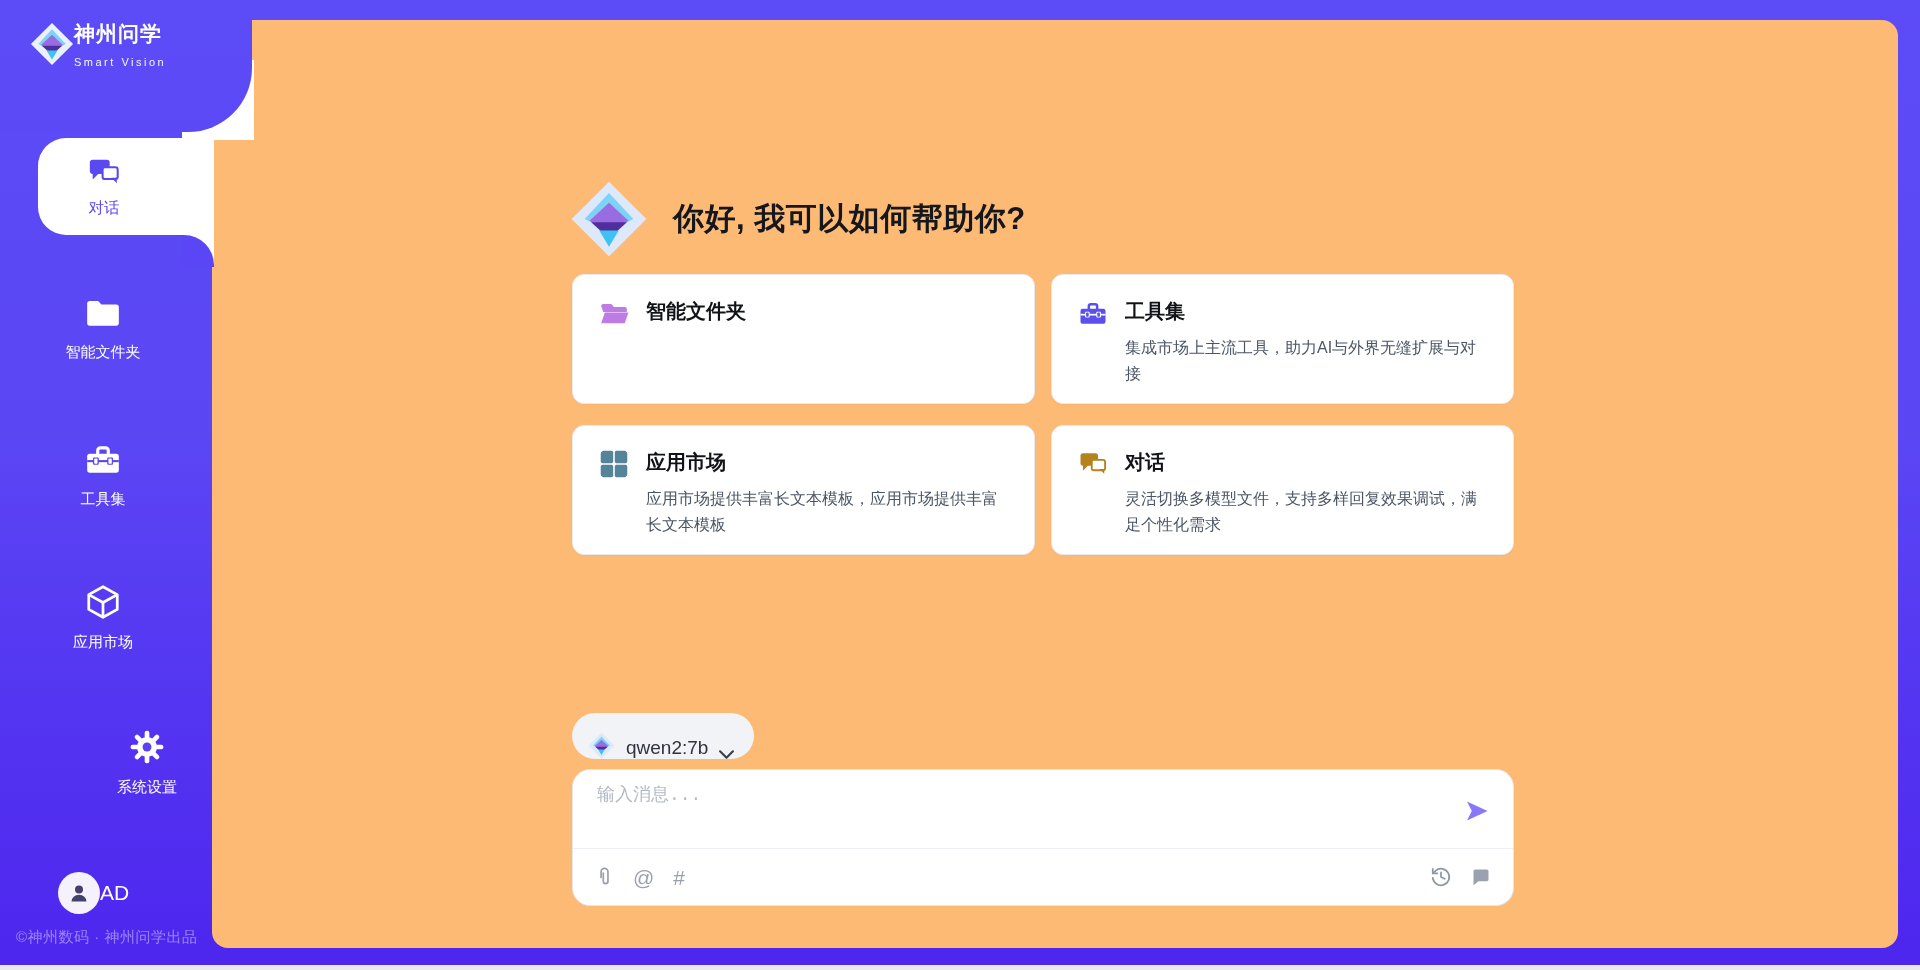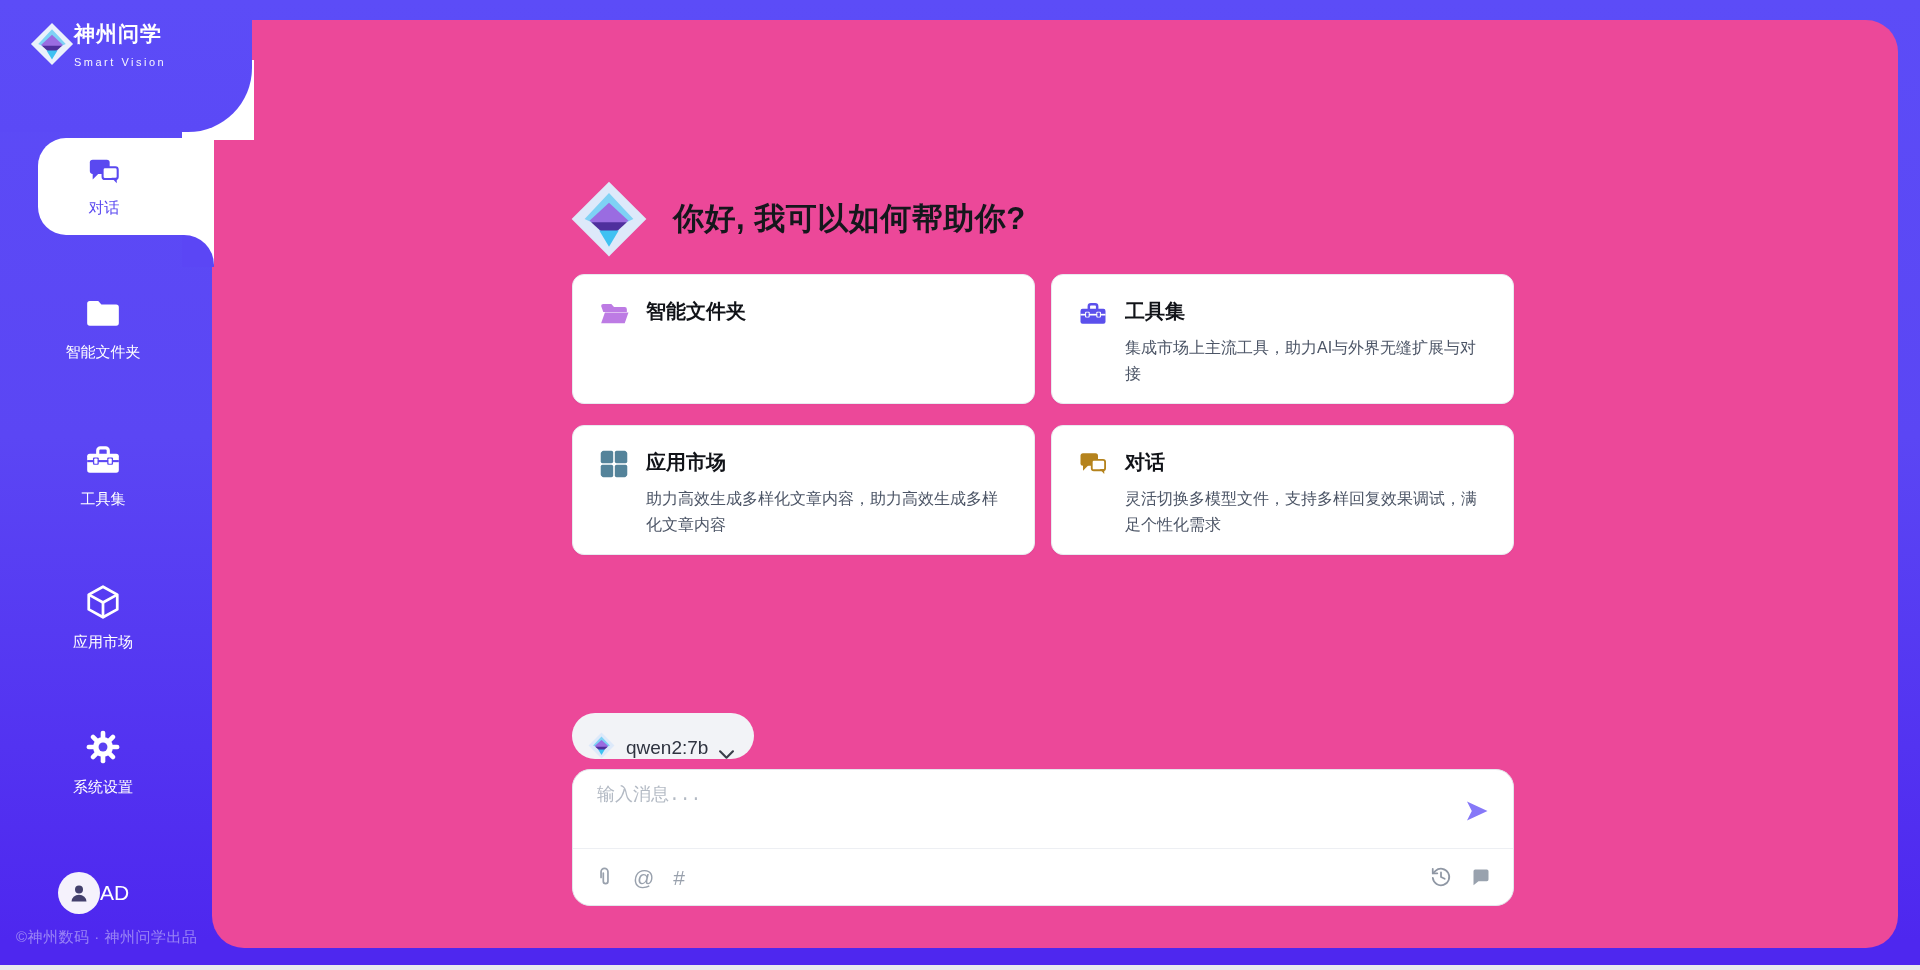--- a/index.html
+++ b/index.html
@@ -8,21 +8,21 @@
     position:relative;
     font-family:"Liberation Sans","DejaVu Sans",sans-serif;
     background:linear-gradient(180deg,#5C4CF7 0%,#5B46F4 45%,#4E27EF 97%);
   }
   
   .window-edge { position:absolute; left:0; right:0; bottom:0; height:5px; background:#e8e9ee; z-index:9; }
 
   
   .panel {
     position:absolute; left:212px; top:20px; right:22px; bottom:22px;
-    background:#ec4899; border-radius:32px; z-index:1;
+    background:#fdba74; border-radius:16px; z-index:1;
   }
 
   
   .logo-underlay { position:absolute; left:182px; top:60px; width:72px; height:80px; background:#fff; z-index:2; }
   .logo-block {
     position:absolute; left:0; top:0; width:252px; height:132px;
     background:linear-gradient(180deg,#5C4CF7,#5B49F6);
     border-bottom-right-radius:64px; z-index:3;
   }
   .brand { position:absolute; left:30px; top:20px; display:flex; align-items:center; }
@@ -39,21 +39,21 @@
   }
   .active-pill .nav-label { color:#5A49F0; font-size:15.5px; font-weight:500; }
   .connector-under { position:absolute; left:182px; top:235px; width:32px; height:32px; background:#fff; z-index:2; }
   .connector-cover { position:absolute; left:182px; top:235px; width:32px; height:32px; background:#5B46F5; border-top-right-radius:30px; z-index:3; }
 
   .nav-item {
     position:absolute; left:0; width:206px; display:flex; flex-direction:column;
     align-items:center; gap:12px; color:#fff; font-size:15px; cursor:pointer; z-index:2;
   }
   .nav-item svg { width:38px; height:38px; }
-  .nav-folder { top:293px; } .nav-toolbox { top:440px; } .nav-cube { top:583px; } .nav-gear { top:728px; }
+  .nav-folder { top:293px; } .nav-toolbox { top:440px; } .nav-cube { top:583px; } .nav-gear { top:728px;margin-left:44px; }
 
   .user-row { position:absolute; left:58px; top:872px; display:flex; align-items:center; z-index:2; cursor:pointer; }
   .avatar { width:42px; height:42px; border-radius:50%; background:#f5f2fc; display:flex; align-items:center; justify-content:center; }
   .avatar svg { width:24px; height:24px; }
   .user-initials { color:#fff; font-size:21px; font-weight:500; }
   .side-footer { position:absolute; left:16px; top:928px; color:rgba(255,255,255,.42); font-size:15px; z-index:2; letter-spacing:.5px; }
 
   
   .hero { position:absolute; left:358px; top:158px; display:flex; align-items:center; gap:25px; }
   .hero .gem { width:78px; height:82px; }
@@ -158,21 +158,21 @@
       <span class="card-icon">
         <svg viewBox="0 0 26 26" style="clip-path:polygon(18% 0,82% 0,100% 18%,100% 82%,82% 100%,18% 100%,0 82%,0 18%)" fill="#54839A">
           <rect x="1.5" y="1.5" width="10.8" height="10.8" rx="1.5"></rect>
           <rect x="13.7" y="1.5" width="10.8" height="10.8" rx="1.5"></rect>
           <rect x="1.5" y="13.7" width="10.8" height="10.8" rx="1.5"></rect>
           <rect x="13.7" y="13.7" width="10.8" height="10.8" rx="1.5"></rect>
         </svg>
       </span>
       <div>
         <h3>应用市场</h3>
-        <p>助力高效生成多样化文章内容，助力高效生成多样化文章内容</p>
+        <p>应用市场提供丰富长文本模板，应用市场提供丰富长文本模板</p>
       </div>
     </div>
 
     <div class="card">
       <span class="card-icon">
         <svg viewBox="0 0 36 36">
           <rect x="3" y="5" width="21" height="15" rx="3" fill="#B5831D"></rect>
           <polygon points="6,18 6,26 14,18" fill="#B5831D"></polygon>
           <rect x="16.5" y="13" width="16" height="12.5" rx="2.5" fill="#fff" stroke="#B5831D" stroke-width="2.2"></rect>
           <polygon points="31.5,24 31.5,30 26,24" fill="#B5831D"></polygon>

